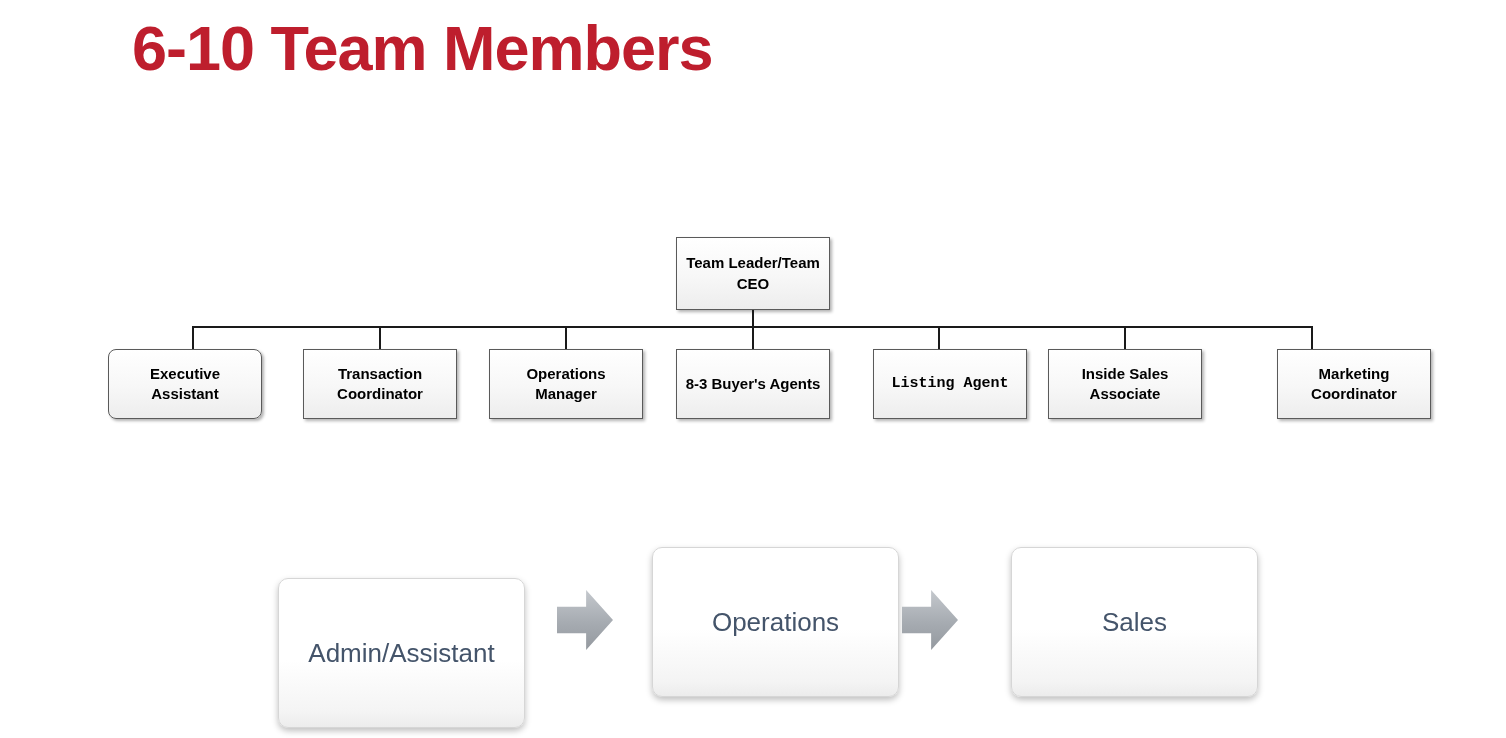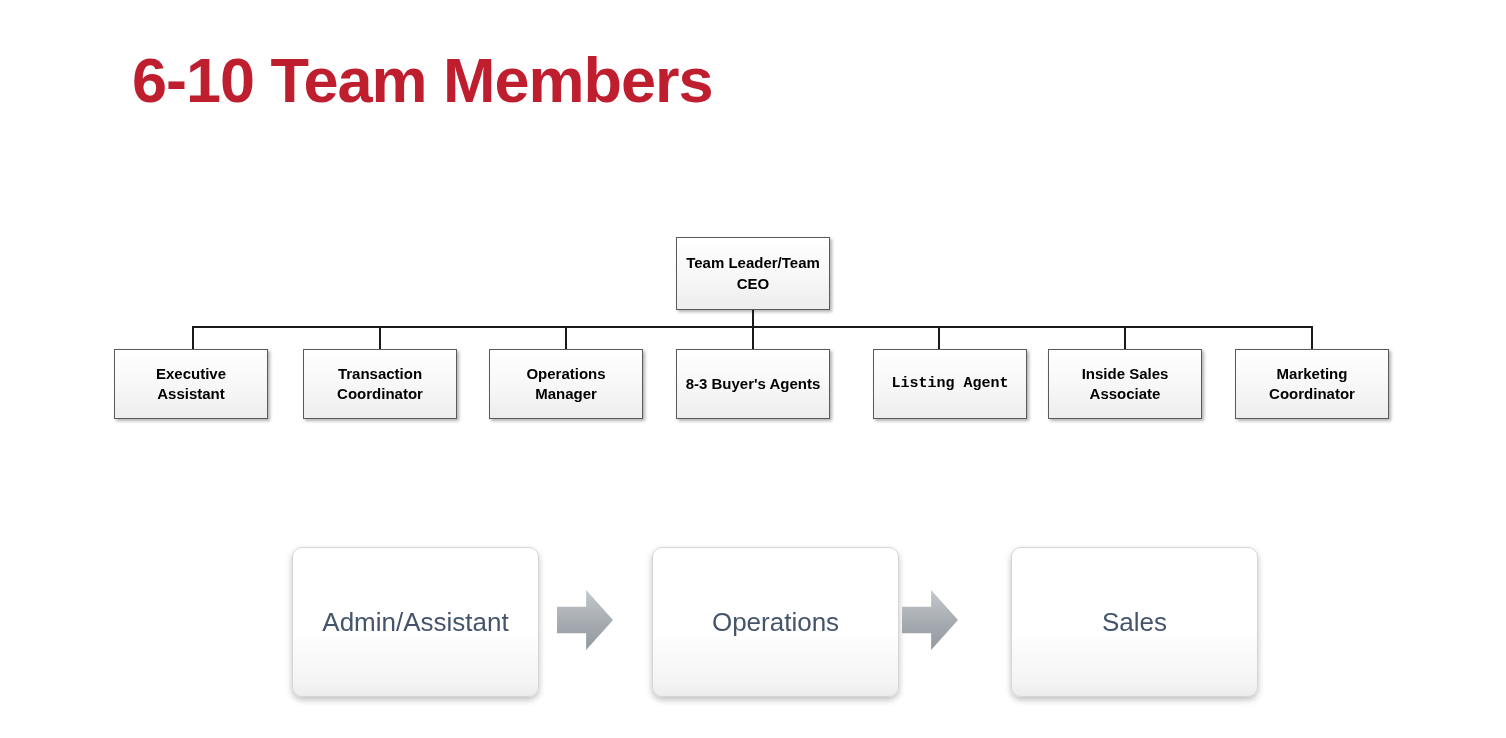--- a/index.html
+++ b/index.html
@@ -16,21 +16,20 @@
 
   .title {
     position: absolute;
     left: 132px;
     top: 12px;
     font-size: 63px;
     font-weight: bold;
     letter-spacing: -1px;
     color: #be1e2d;
     white-space: nowrap;
-    margin-top: 32px;
   }
 
   
   .org-node {
     position: absolute;
     width: 154px;
     display: flex;
     align-items: center;
     justify-content: center;
     text-align: center;
@@ -94,46 +93,46 @@
     <div class="connector" style="left:752px; top:310px; width:2px; height:17px;"></div>
     <div class="connector" style="left:192px; top:326px; width:1121px; height:2px;"></div>
     <div class="connector" style="left:192px; top:327px; width:2px; height:22px;"></div>
     <div class="connector" style="left:379px; top:327px; width:2px; height:22px;"></div>
     <div class="connector" style="left:565px; top:327px; width:2px; height:22px;"></div>
     <div class="connector" style="left:752px; top:327px; width:2px; height:22px;"></div>
     <div class="connector" style="left:938px; top:327px; width:2px; height:22px;"></div>
     <div class="connector" style="left:1124px; top:327px; width:2px; height:22px;"></div>
     <div class="connector" style="left:1311px; top:327px; width:2px; height:22px;"></div>
 
-    <div class="org-node child" style="left:114px;">
+    <div class="org-node child" style="left:108px;border-radius:8px;">
       <span>Executive Assistant</span>
     </div>
     <div class="org-node child" style="left:303px;">
       <span>Transaction Coordinator</span>
     </div>
     <div class="org-node child" style="left:489px;">
       <span>Operations Manager</span>
     </div>
     <div class="org-node child" style="left:676px;">
       <span>8-3 Buyer's Agents</span>
     </div>
     <div class="org-node child" style="left:873px;font-family:Liberation Mono, monospace;">
       <span>Listing Agent</span>
     </div>
     <div class="org-node child" style="left:1048px;">
       <span>Inside Sales Associate</span>
     </div>
-    <div class="org-node child" style="left:1235px;">
+    <div class="org-node child" style="left:1277px;">
       <span>Marketing Coordinator</span>
     </div>
   </div>
 
   <div>
 
-    <div class="flow-box" style="left:292px;">
+    <div class="flow-box" style="left:278px;margin-top:31px;">
       <span>Admin/Assistant</span>
     </div>
 
     <div class="flow-arrow" style="left:557px;"></div>
 
     <div class="flow-box" style="left:652px;">
       <span>Operations</span>
     </div>
 
     <div class="flow-arrow" style="left:902px;"></div>

